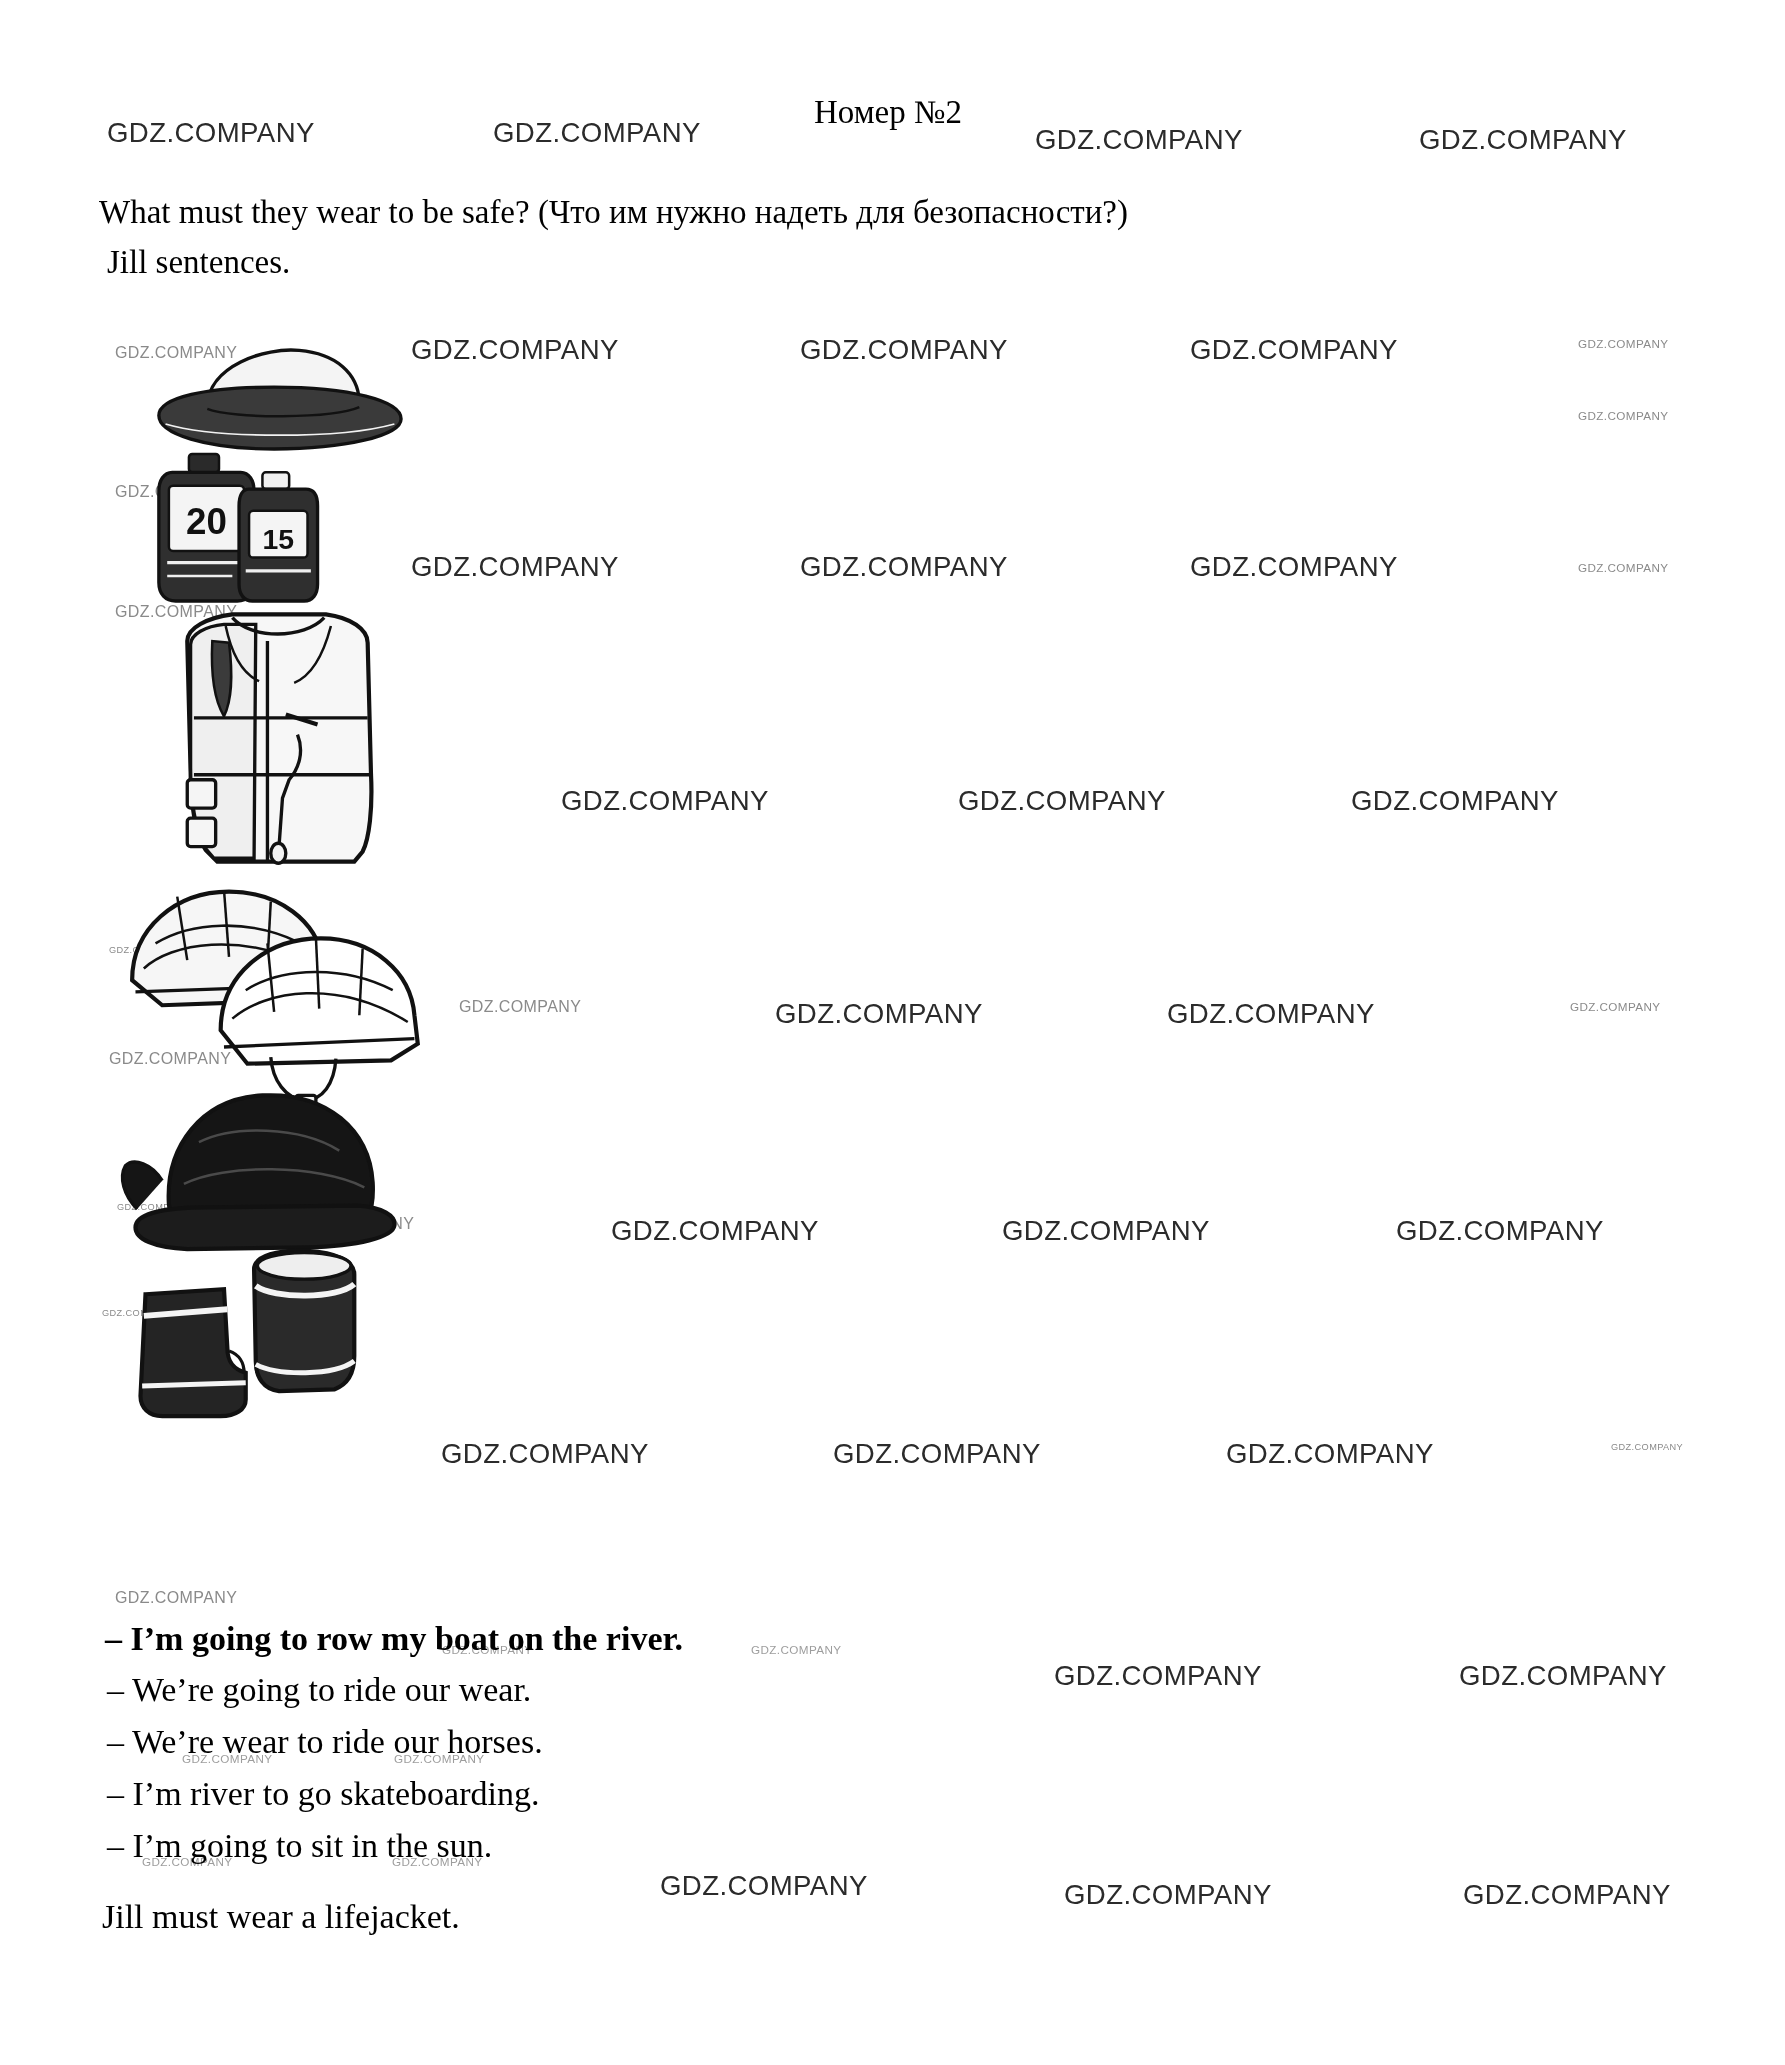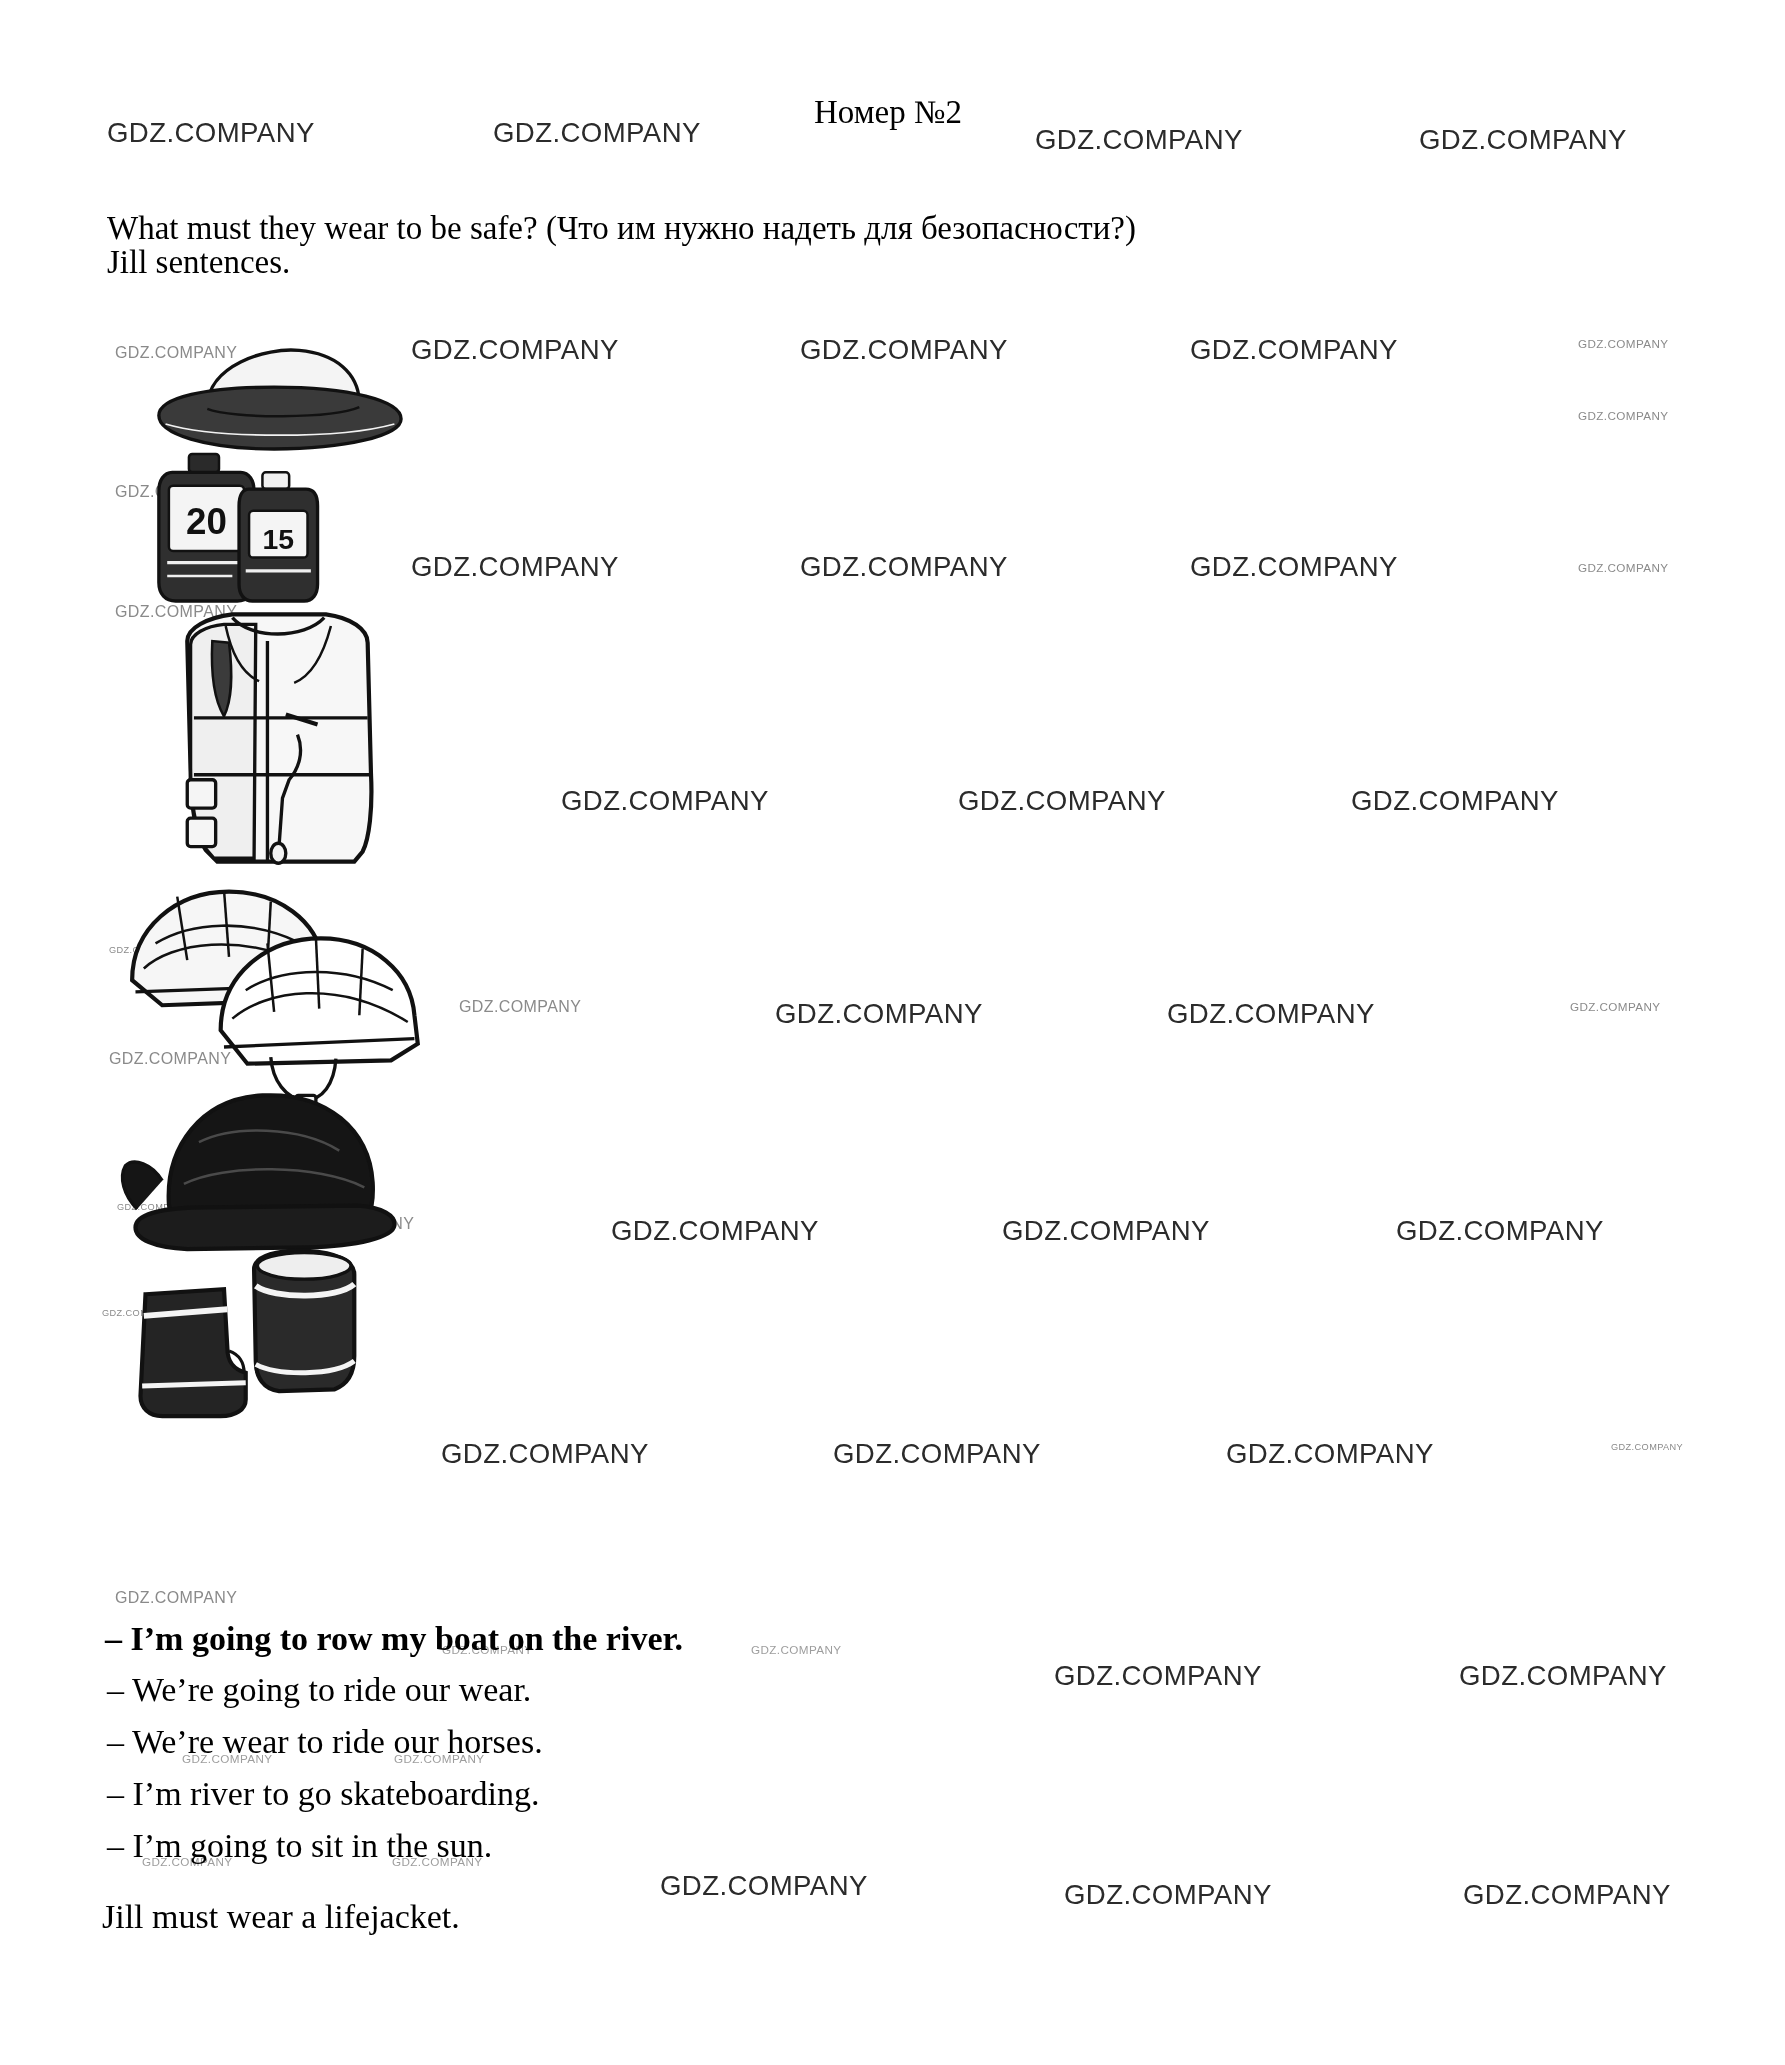--- a/index.html
+++ b/index.html
@@ -40,21 +40,21 @@
     font-size: 33px;
     font-family: "Liberation Serif", serif;
     white-space: nowrap;
   }
   .task-line {
     position: absolute;
     font-size: 33px;
     white-space: nowrap;
     font-family: "Liberation Serif", serif;
   }
-  #task-l1 { left: 107px; top: 194px; margin-top: 16px; }
+  #task-l1 { left: 99px; top: 194px; }
   #task-l2 { left: 107px; top: 244px; }
 
   .answer-line {
     position: absolute;
     font-size: 34px;
     white-space: nowrap;
     font-family: "Liberation Serif", serif;
   }
   #ans-0 { left: 105px; top: 1620px; font-weight: bold; }
   #ans-1 { left: 107px; top: 1671px; }

